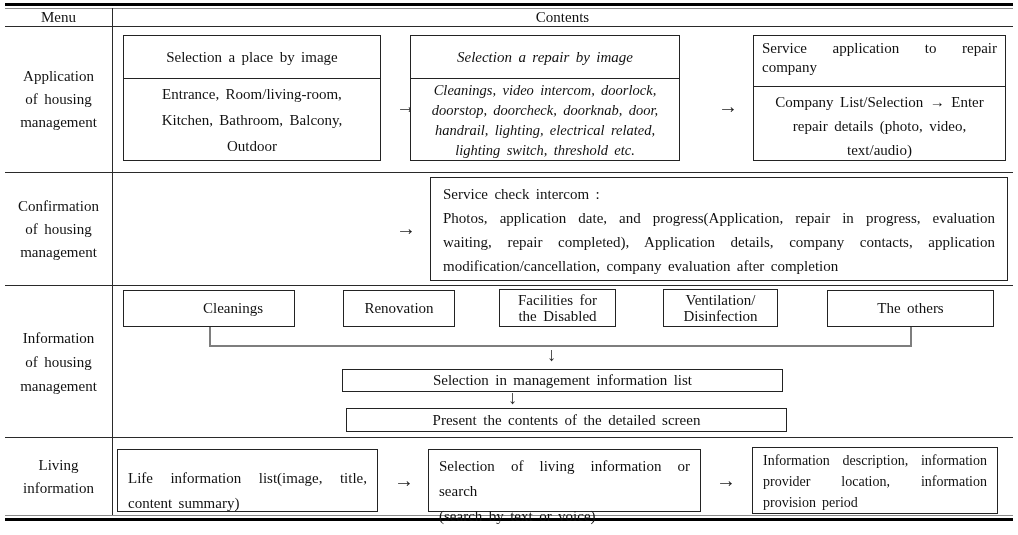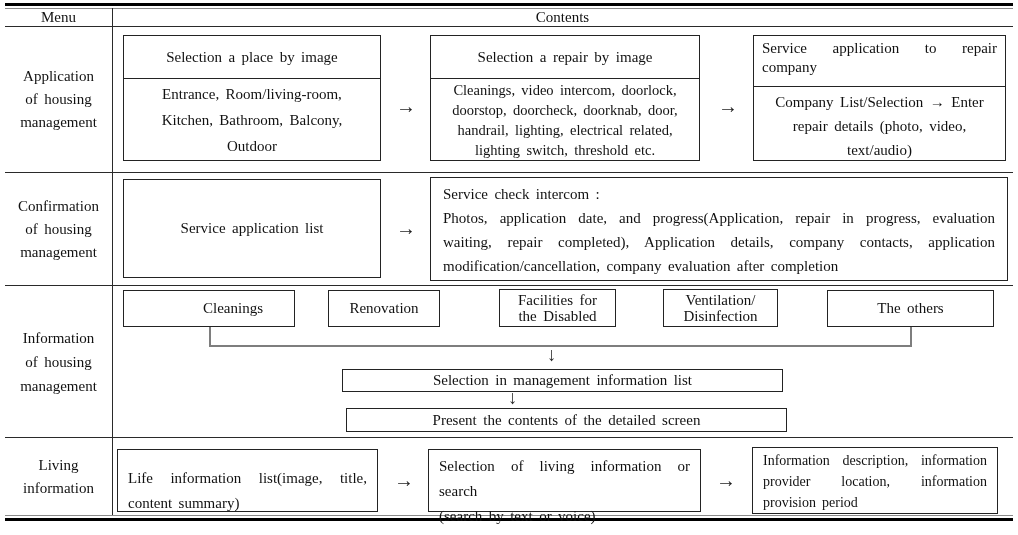--- a/index.html
+++ b/index.html
@@ -70,21 +70,21 @@
       <span class="pre">Entrance, Room/living-room,
 Kitchen, Bathroom, Balcony,
 Outdoor</span>
     </div>
   </div>
 
   <div class="abs arrow" style="left:391px; top:94px; width:30px; height:24px;">
       <span>→</span>
     </div>
 
-  <div class="abs fbox" style="left:430px; top:35px; width:270px; height:126px;">
+  <div class="abs fbox" style="left:410px; top:35px; width:270px; height:126px;font-style:italic;">
     <div class="btitle cc" style="height:42px;">
       <span>Selection a repair by image</span>
     </div>
     <div class="cc pre" style="height:81px; line-height:20px; font-size:14.5px;">
       <span class="pre">Cleanings, video intercom, doorlock,
 doorstop, doorcheck, doorknab, door,
 handrail, lighting, electrical related,
 lighting switch, threshold etc.</span>
     </div>
   </div>
@@ -100,41 +100,38 @@
           <div class="jline jlast">company</div>
         </div>
     </div>
     <div class="cc pre" style="height:77px; line-height:24px;align-items:center;">
       <span class="pre">Company List/Selection → Enter
 repair details (photo, video,
 text/audio)</span>
     </div>
   </div>
 
-  <div class="abs fbox cc" style="left:123px; top:179px; width:258px; height:99px;">
-    <span>Service application list</span>
-  </div>
 
   <div class="abs arrow" style="left:391px; top:216px; width:30px; height:24px;">
       <span>→</span>
     </div>
 
   <div class="abs fbox" style="left:430px; top:177px; width:578px; height:104px; padding:4px 12px; line-height:24px;">
     <div>Service check intercom :</div>
     <div>
         <div class="jline">Photos, application date, and progress(Application, repair in progress, evaluation</div>
         <div class="jline">waiting, repair completed), Application details, company contacts, application</div>
         <div class="jline jlast">modification/cancellation, company evaluation after completion</div>
       </div>
   </div>
 
   <div class="abs fbox cc" style="left:123px; top:290px; width:172px; height:37px;padding-left:48px;">
     <span>Cleanings</span>
   </div>
-  <div class="abs fbox cc" style="left:328px; top:290px; width:112px; height:37px;">
+  <div class="abs fbox cc" style="left:343px; top:290px; width:112px; height:37px;">
     <span>Renovation</span>
   </div>
   <div class="abs fbox cc pre" style="left:499px; top:289px; width:117px; height:38px; line-height:16px;">
     <span class="pre">Facilities for
 the Disabled</span>
   </div>
   <div class="abs fbox cc pre" style="left:663px; top:289px; width:115px; height:38px; line-height:16px;">
     <span class="pre">Ventilation/
 Disinfection</span>
   </div>

